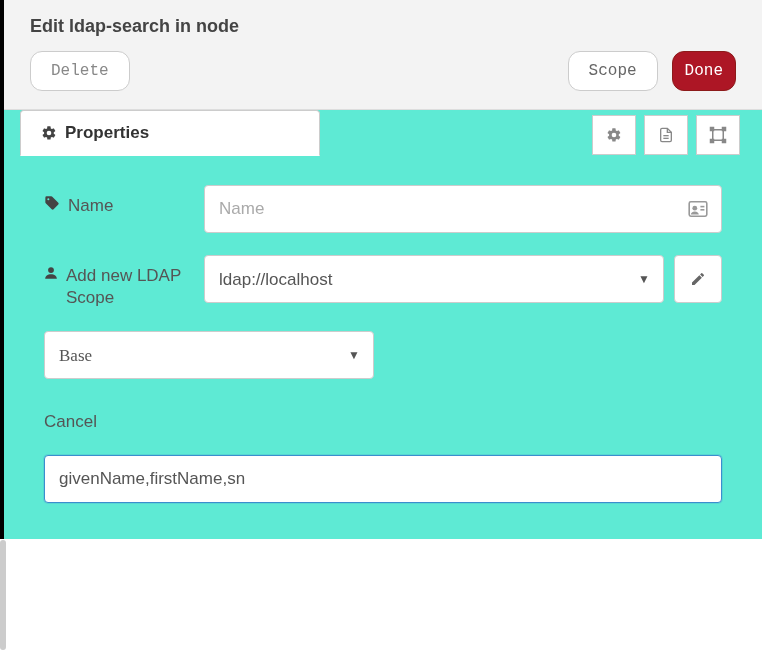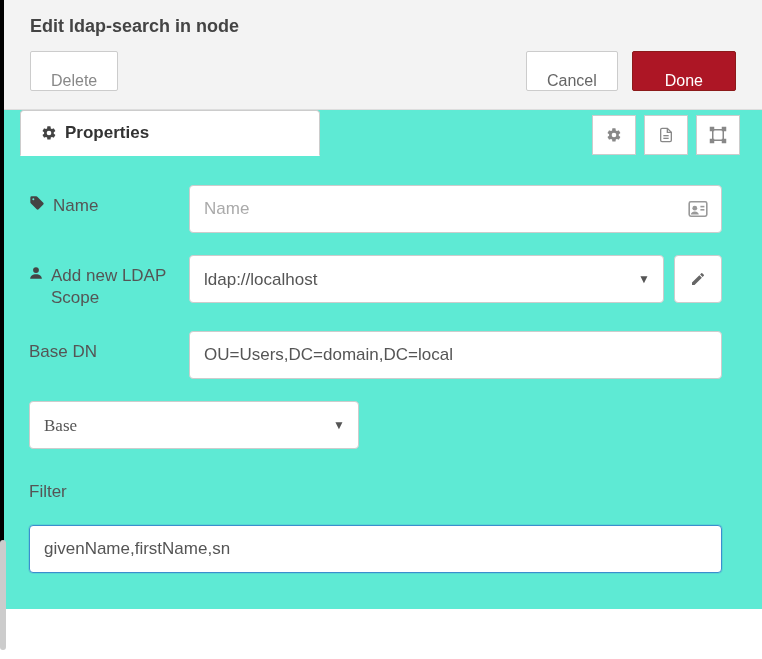--- a/index.html
+++ b/index.html
@@ -27,47 +27,48 @@
     color: #444;
     padding: 16px 0 14px 26px;
   }
   .header-buttons {
     display: flex;
     align-items: center;
     padding: 0 26px;
   }
   .btn {
     display: inline-flex;
-    align-items: flex-end;
+    align-items: center;
     justify-content: center;
     height: 40px;
     padding: 0 20px;
     font-size: 16px;
-    border-radius: 2px;
+    border-radius: 12px;
     cursor: pointer;
     user-select: none;
+    font-family: Liberation Mono, monospace;
   }
   .btn-delete {
     border: 1px solid #ccc;
     background: #fff;
     color: #888;
   }
   .spacer { flex: 1; }
   .btn-cancel {
     border: 1px solid #ccc;
     background: #fff;
     color: #666;
     margin-right: 14px;
   }
   .btn-done {
     border: 1px solid #8c1a1a;
     background: #AD1625;
     color: #fff;
     font-weight: 500;
-    padding: 0 32px;
+    padding: 0 12px;
   }
   .tabs-row {
     display: flex;
     align-items: flex-end;
     padding: 0 20px 0 16px;
     margin-top: -1px;
     position: relative;
     height: 46px;
   }
   .tab {
@@ -107,21 +108,21 @@
     height: 40px;
     border: 1px solid #ccc;
     background: #fff;
     display: flex;
     align-items: center;
     justify-content: center;
     color: #888;
     cursor: pointer;
   }
   .form {
-    padding: 30px 40px 30px 25px;
+    padding: 30px 40px 30px 40px;
   }
   .form-row {
     display: flex;
     align-items: flex-start;
     margin-bottom: 22px;
   }
   .form-label {
     width: 160px;
     flex-shrink: 0;
     font-size: 17px;
@@ -218,21 +219,21 @@
 <div class="panel">
 
   <div class="header-bar">
     <div class="title">Edit ldap-search in node</div>
     <div class="header-buttons">
       <div class="btn btn-delete">
         <span>Delete</span>
       </div>
       <div class="spacer"></div>
       <div class="btn btn-cancel">
-        <span>Cancel</span>
+        <span>Scope</span>
       </div>
       <div class="btn btn-done">
         <span>Done</span>
       </div>
     </div>
   </div>
 
   <div class="tabs-row">
     <div class="tabs-underline"></div>
     <div class="tab">
@@ -322,43 +323,35 @@
         <div class="pencil-btn">
           <span>
             <svg width="16" height="16" viewBox="0 0 24 24" fill="#666">
                 <path d="M3 17.25V21h3.75L17.81 9.94l-3.75-3.75zM20.71 7.04a1 1 0 0 0 0-1.41l-2.34-2.34a1 1 0 0 0-1.41 0l-1.83 1.83 3.75 3.75z"></path>
               </svg>
           </span>
         </div>
       </div>
     </div>
 
-    <div class="form-row">
-      <div class="form-label">
-        <span class="lbl-text">Base DN</span>
-      </div>
-      <div class="input-wrap">
-        <input class="text-input" type="text" value="OU=Users,DC=domain,DC=local" style="">
-      </div>
-    </div>
 
     <div class="form-row">
       <div class="input-wrap">
         <div class="select-wrap narrow">
           <select class="select-input">
             <option>Base</option>
           </select>
           <span class="select-caret">▼</span>
         </div>
       </div>
     </div>
 
     <div class="form-row">
       <div class="form-label">
-        <span class="lbl-text">Filter</span>
+        <span class="lbl-text">Cancel</span>
       </div>
     </div>
 
     <div class="form-row" style="margin-bottom:6px;">
       <div class="input-wrap">
         <input class="text-input focused" type="text" value="givenName,firstName,sn" style="">
       </div>
     </div>
 
   </div>

